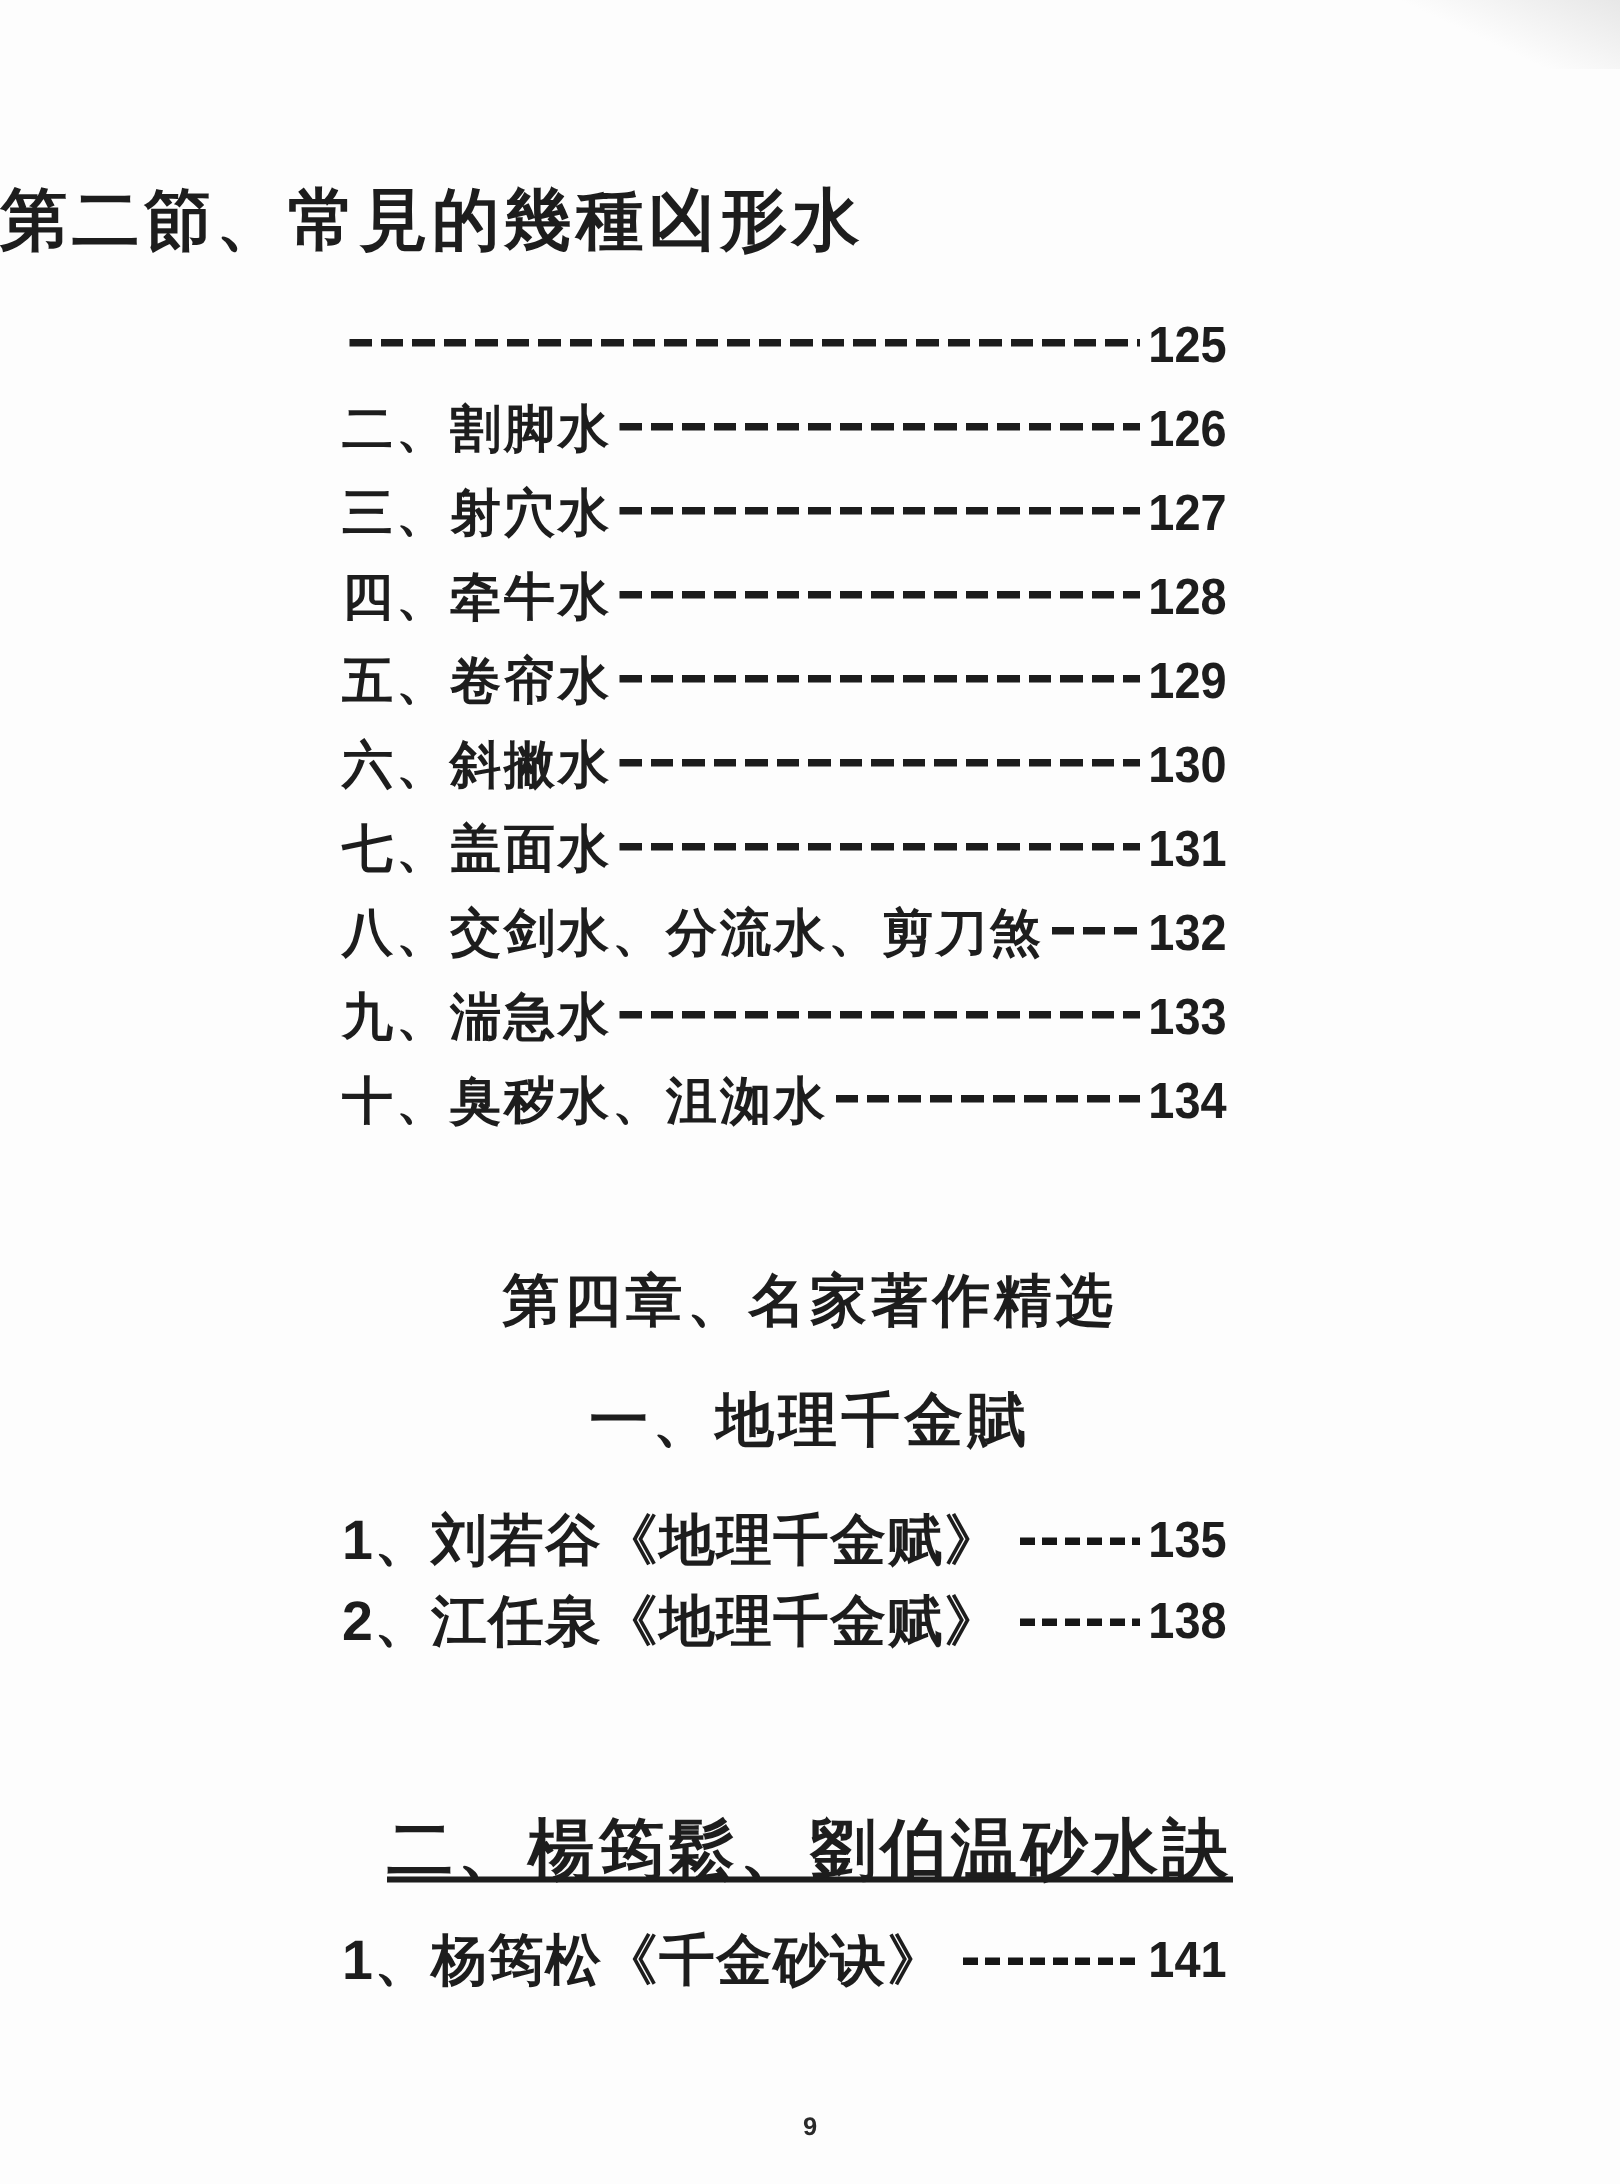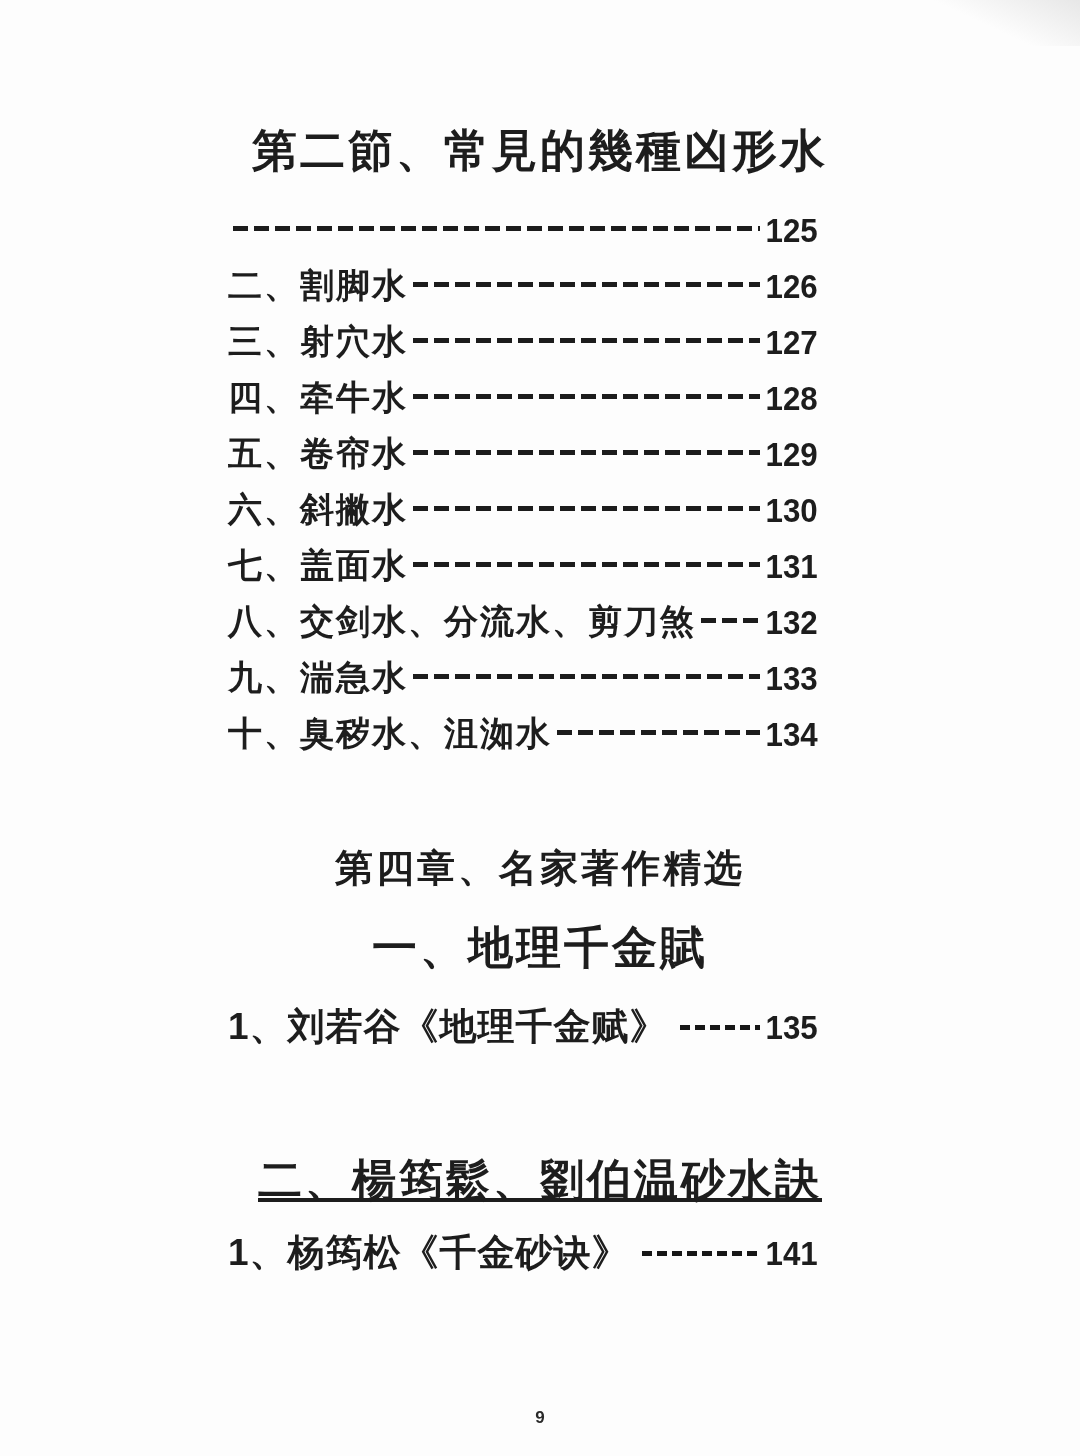--- a/index.html
+++ b/index.html
@@ -22,26 +22,26 @@
     top: 0;
     right: 0;
     width: 170px;
     height: 46px;
     background: linear-gradient(205deg, #e7e7e7 0%, rgba(255,255,255,0) 55%);
     border-bottom-left-radius: 70px;
     pointer-events: none;
   }
   .section-title {
     padding-top: 122px;
-    text-align: center;
+    text-align: left;
     font-size: 45px;
     font-weight: 700;
     letter-spacing: 3px;
     line-height: 58px;
-    font-family: Liberation Sans, sans-serif;
+    font-family: Liberation Mono, monospace;
   }
   .toc-list {
     margin: 22px 262px 0 228px; 
   }
   .toc-row {
     display: flex;
     align-items: center;
     height: 56px;
     font-size: 34px;
     font-weight: 600;
@@ -79,21 +79,21 @@
     font-weight: 900;
     font-size: 38px;
     letter-spacing: 3px;
     line-height: 56px;
   }
   .sub-heading {
     margin-top: 26px;
     text-align: center;
     font-family: "Liberation Sans", sans-serif;
     font-weight: 900;
-    font-size: 45px;
+    font-size: 39px;
     letter-spacing: 3px;
     line-height: 52px;
   }
   .sub-heading.second {
     margin-top: 100px;
     font-size: 44px;
     text-decoration: underline;
   }
   .toc-list.bold-sans {
     margin-top: 26px;
@@ -188,20 +188,25 @@
   <div class="chapter-heading">第四章、名家著作精选</div>
 
   <div class="sub-heading">一、地理千金賦</div>
 
   <div class="toc-list bold-sans">
     <div class="toc-row">
       <span class="toc-label">1、刘若谷《地理千金赋》</span>
       <span class="leader leader-short"></span>
       <span class="toc-page">135</span>
     </div>
+    <div class="toc-row">
+      <span class="toc-label">2、江任泉《地理千金赋》</span>
+      <span class="leader leader-short"></span>
+      <span class="toc-page">138</span>
+    </div>
   </div>
 
   <div class="sub-heading second">二、楊筠鬆、劉伯温砂水訣</div>
 
   <div class="toc-list bold-sans single">
     <div class="toc-row">
       <span class="toc-label">1、杨筠松《千金砂诀》</span>
       <span class="leader leader-short"></span>
       <span class="toc-page">141</span>
     </div>

